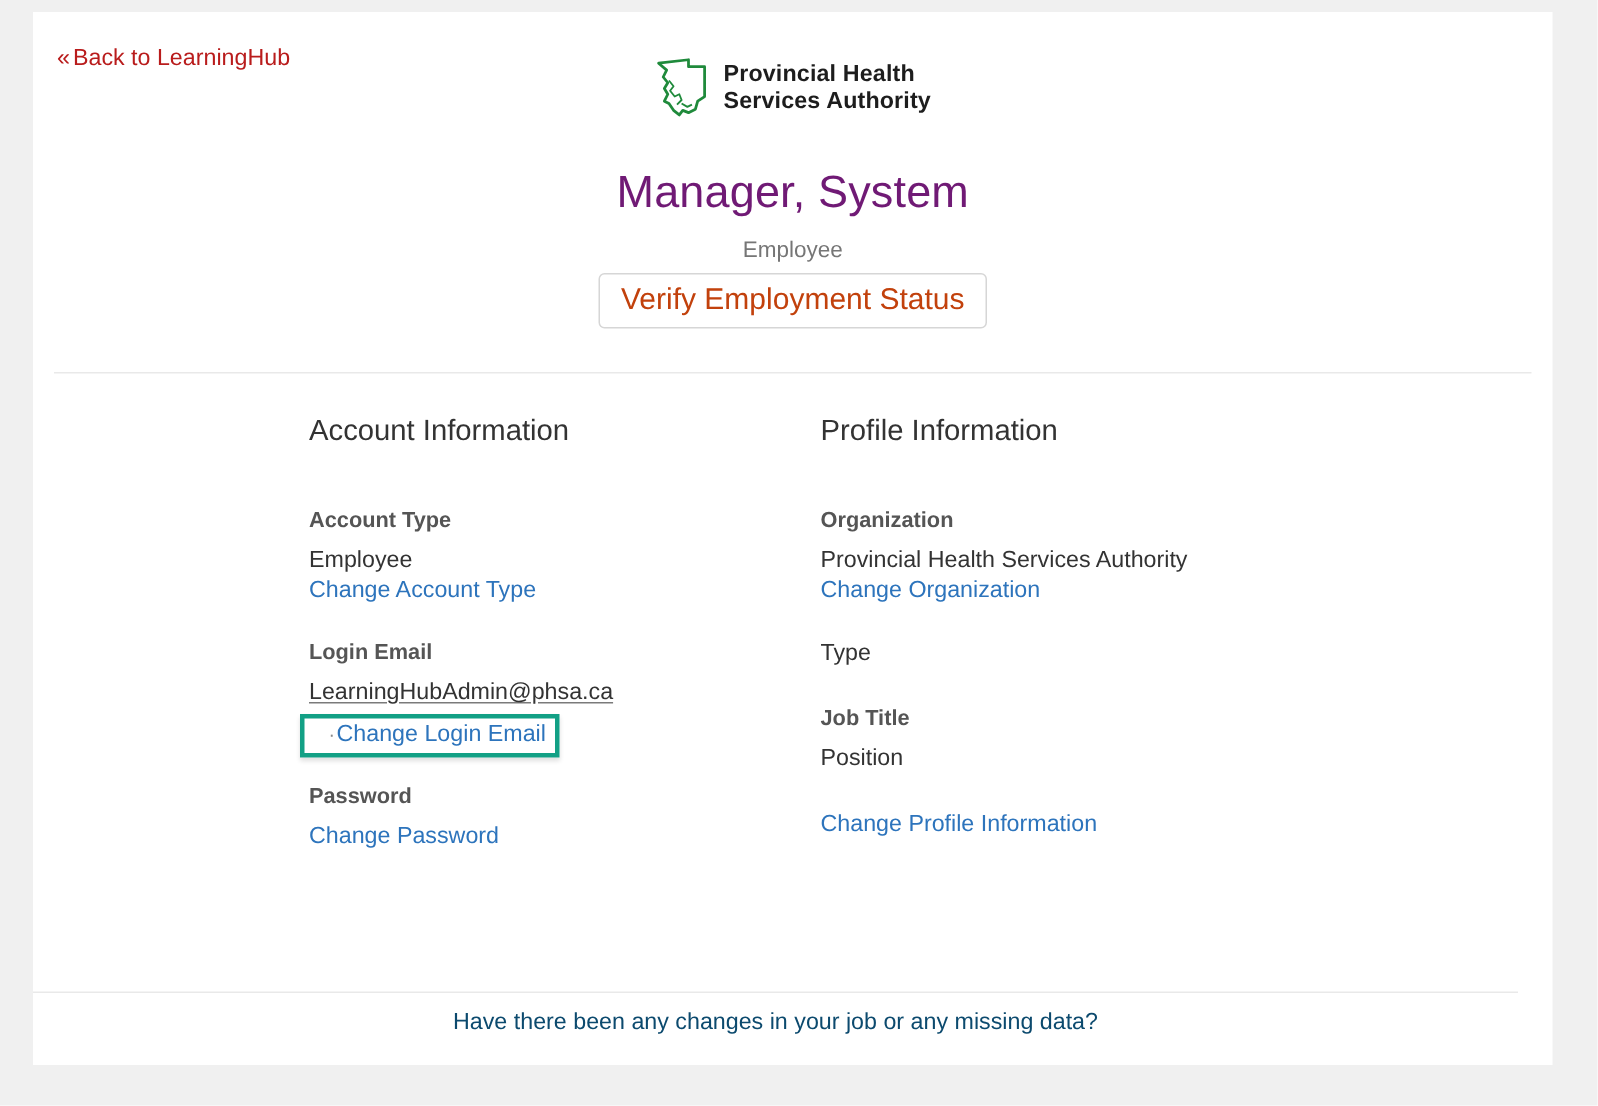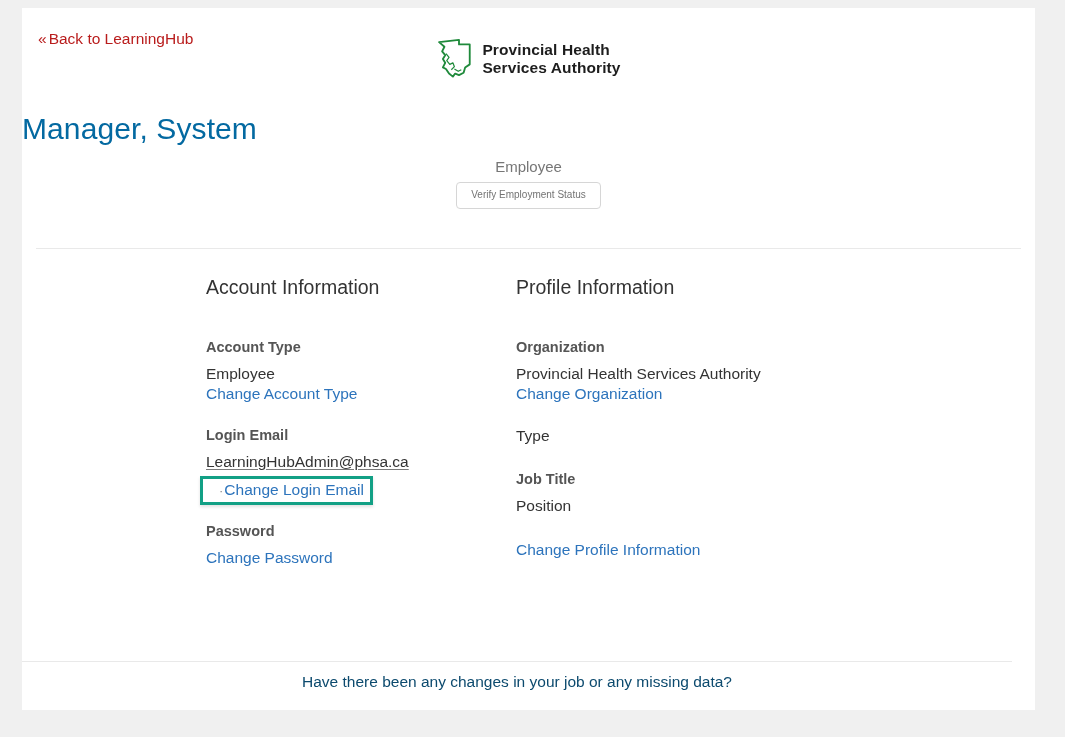--- a/index.html
+++ b/index.html
@@ -62,22 +62,23 @@
     line-height: 1.15;
     letter-spacing: .1px;
   }
 
   
   #user-name {
     position: absolute;
     left: 0;
     right: 0;
     top: 104px;
+    text-align: center;
     font-size: 30px;
-    color: #0369a1;
+    color: #701a75;
     font-weight: normal;
     margin: 0;
     letter-spacing: .1px;
   }
   #account-type-subtitle {
     position: absolute;
     left: 0;
     right: 0;
     top: 150px;
     text-align: center;
@@ -89,22 +90,22 @@
   #verify-btn-wrap {
     position: absolute;
     left: 0;
     right: 0;
     top: 174px;
     display: flex;
     justify-content: center;
   }
   #verify-employment-button {
     font-family: "Liberation Sans", sans-serif;
-    font-size: 10px;
-    color: #737373;
+    font-size: 20px;
+    color: #c2410c;
     background: #ffffff;
     border: 1px solid #d6d6d6;
     border-radius: 4px;
     padding: 7px 14px 8px 14px;
     cursor: pointer;
     line-height: 1;
   }
 
   
   .hr {
@@ -129,21 +130,21 @@
     position: absolute;
     top: 268px;
     left: 0;
     width: 100%;
   }
   .column {
     position: absolute;
     top: 0;
   }
   #account-column { left: 184px; width: 300px; }
-  #profile-column { left: 494px; width: 360px; }
+  #profile-column { left: 525px; width: 360px; }
 
   .column-heading {
     font-size: 19.5px;
     color: #333333;
     font-weight: normal;
     margin: 0 0 40px 0;
     white-space: nowrap;
   }
   .field-label {
     font-size: 14.5px;

